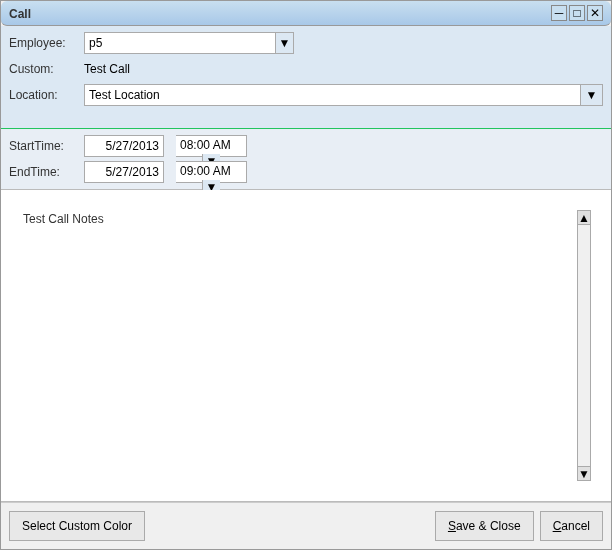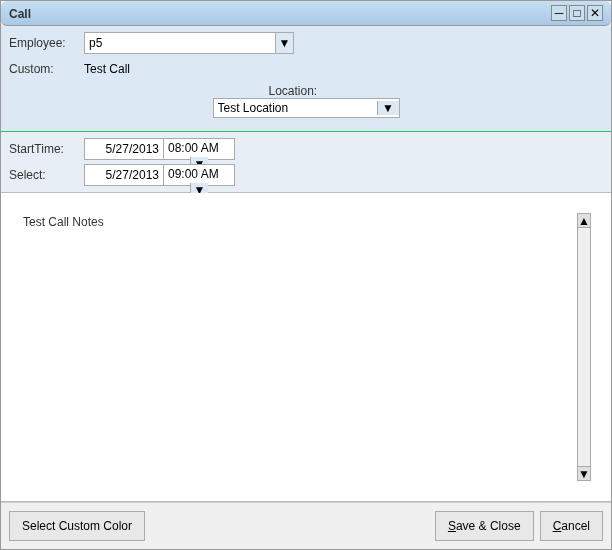--- a/index.html
+++ b/index.html
@@ -67,22 +67,21 @@
       border-bottom: 1px solid #22c55e;
     }
 
     .form-row {
       display: flex;
       align-items: center;
       margin-bottom: 4px;
     }
 
     .form-row:last-child {
-      margin-bottom: 7px;
-      flex-direction: column;
+      margin-bottom: 16px;
     }
 
     .form-label {
       width: 75px;
       color: #333;
       font-weight: normal;
       flex-shrink: 0;
     }
 
     .form-input {
@@ -150,21 +149,21 @@
     }
 
     .datetime-label {
       width: 75px;
       color: #333;
       flex-shrink: 0;
     }
 
     .datetime-inputs {
       display: flex;
-      gap: 0;
+      gap: 12px;
     }
 
     .date-field {
       border: 1px solid #aaa;
       background: white;
       padding: 2px 4px;
       height: 22px;
       width: 80px;
       text-align: right;
       outline: none;
@@ -347,21 +346,21 @@
         <div class="time-wrapper">
           <input type="text" class="time-field" value="08:00 AM" style="">
           <div class="time-arrow">
             <span>▼</span>
           </div>
         </div>
       </div>
     </div>
 
     <div class="datetime-row">
-      <span class="datetime-label">Select:</span>
+      <span class="datetime-label">EndTime:</span>
       <div class="datetime-inputs">
         <input type="text" class="date-field" value="5/27/2013" style="">
         <div class="time-wrapper">
           <input type="text" class="time-field" value="09:00 AM" style="">
           <div class="time-arrow">
             <span>▼</span>
           </div>
         </div>
       </div>
     </div>

